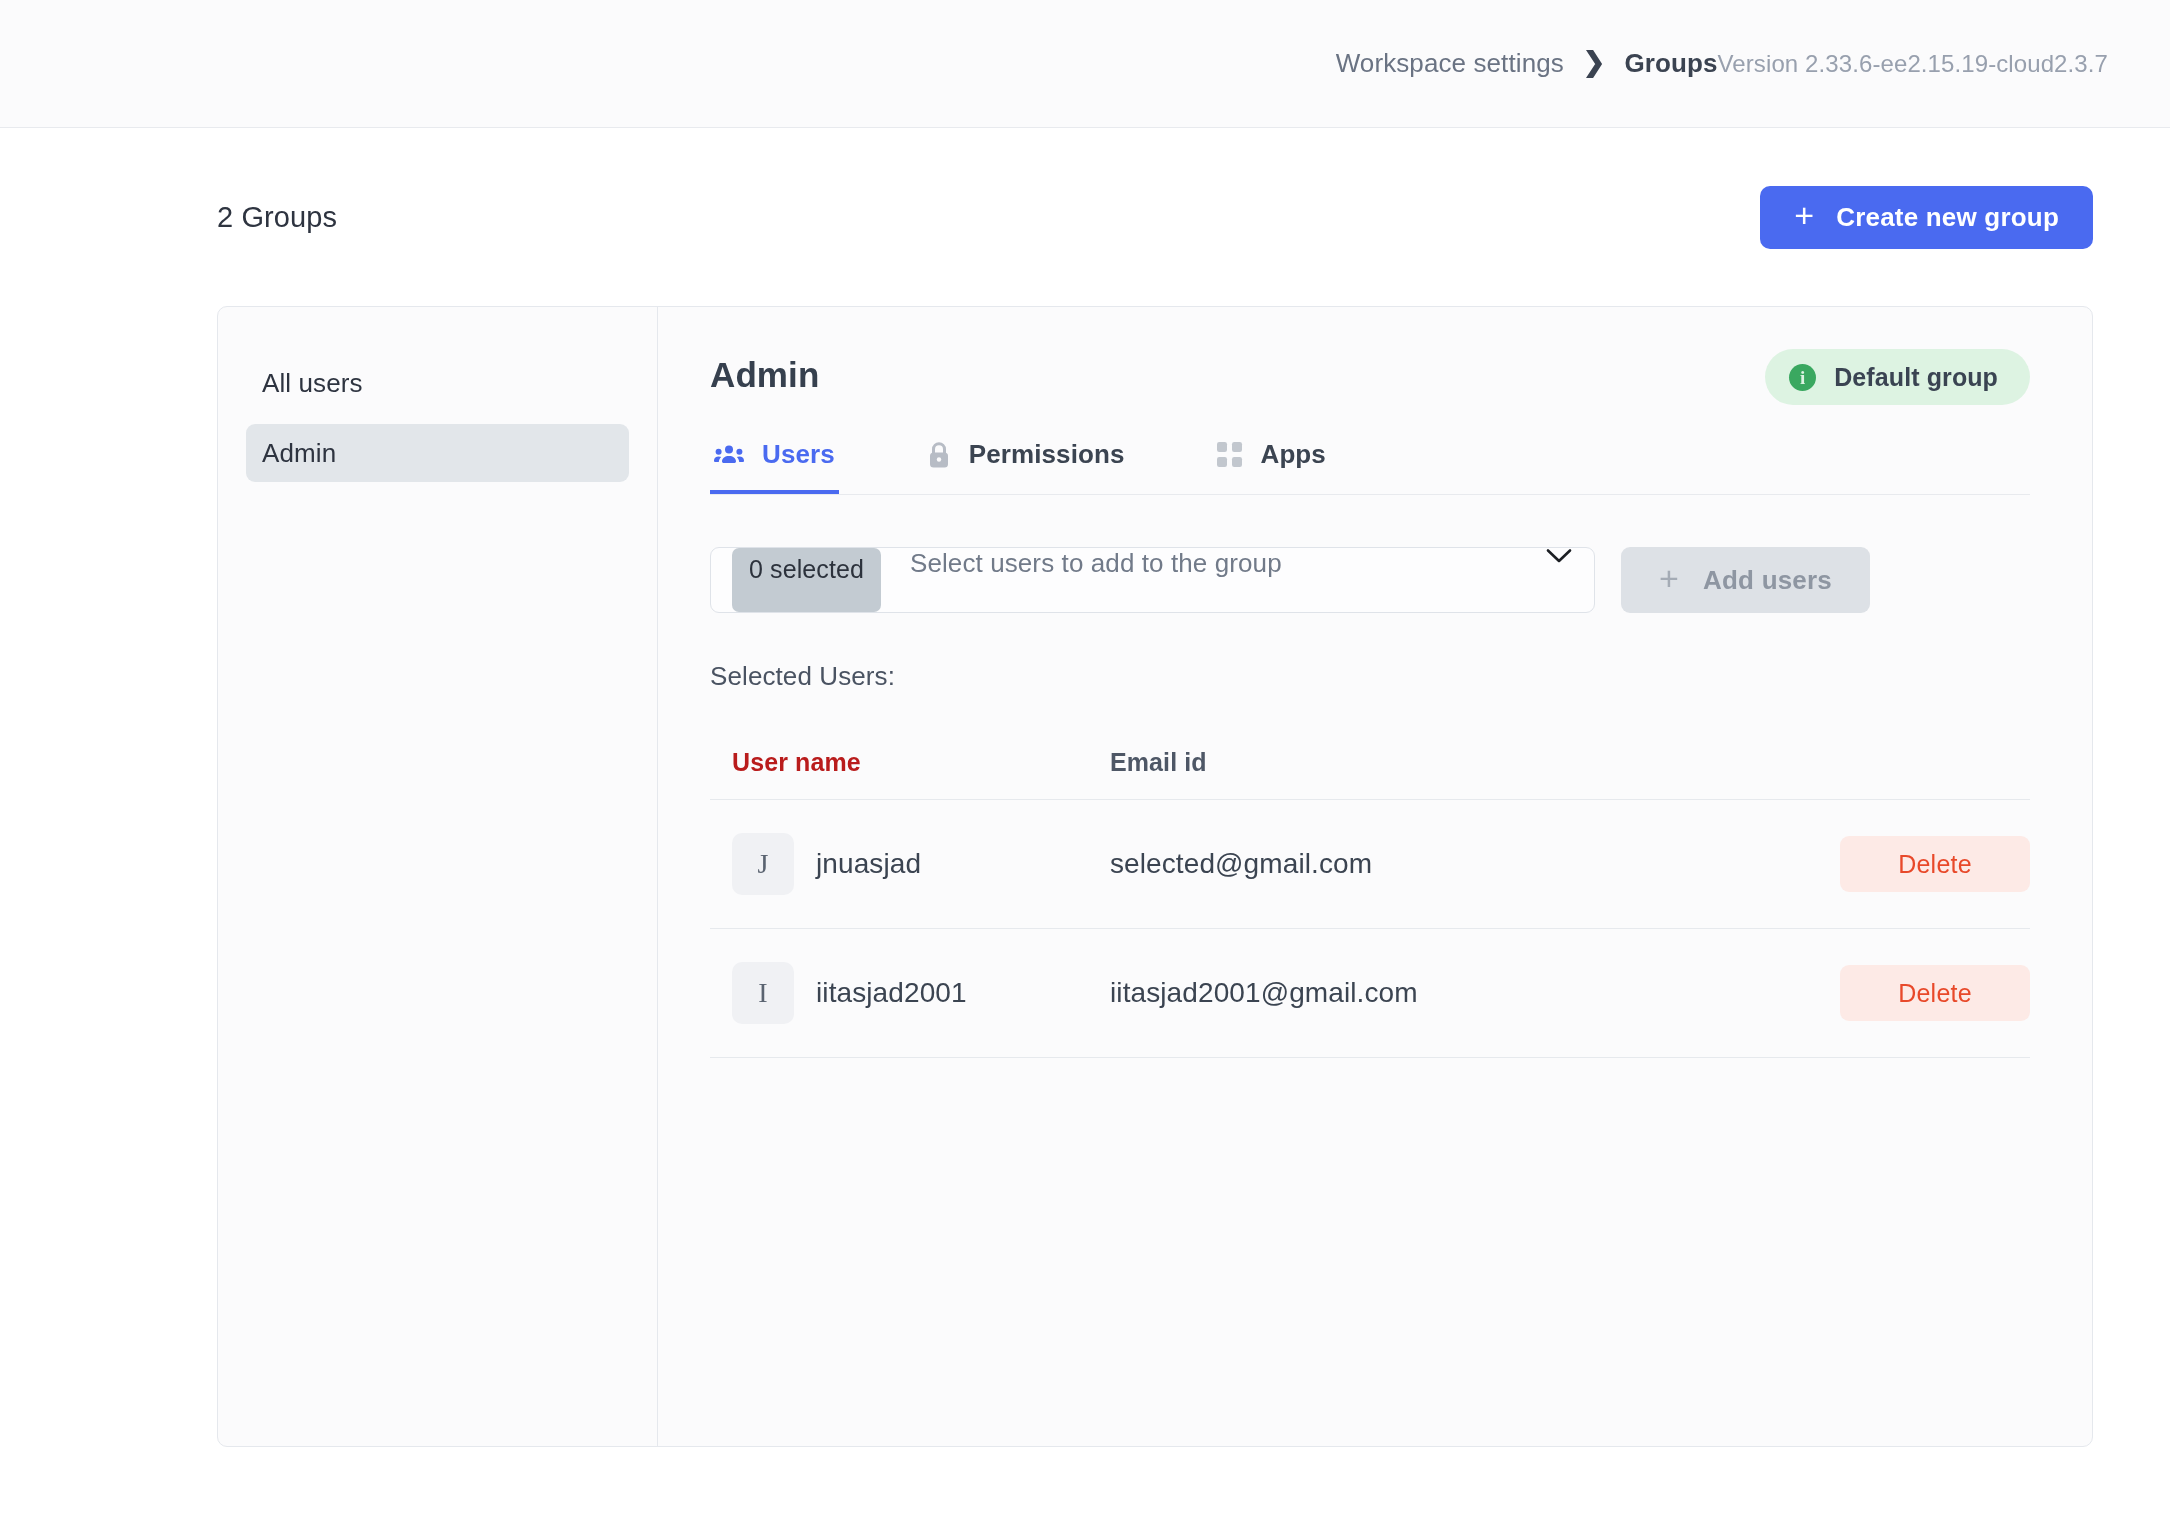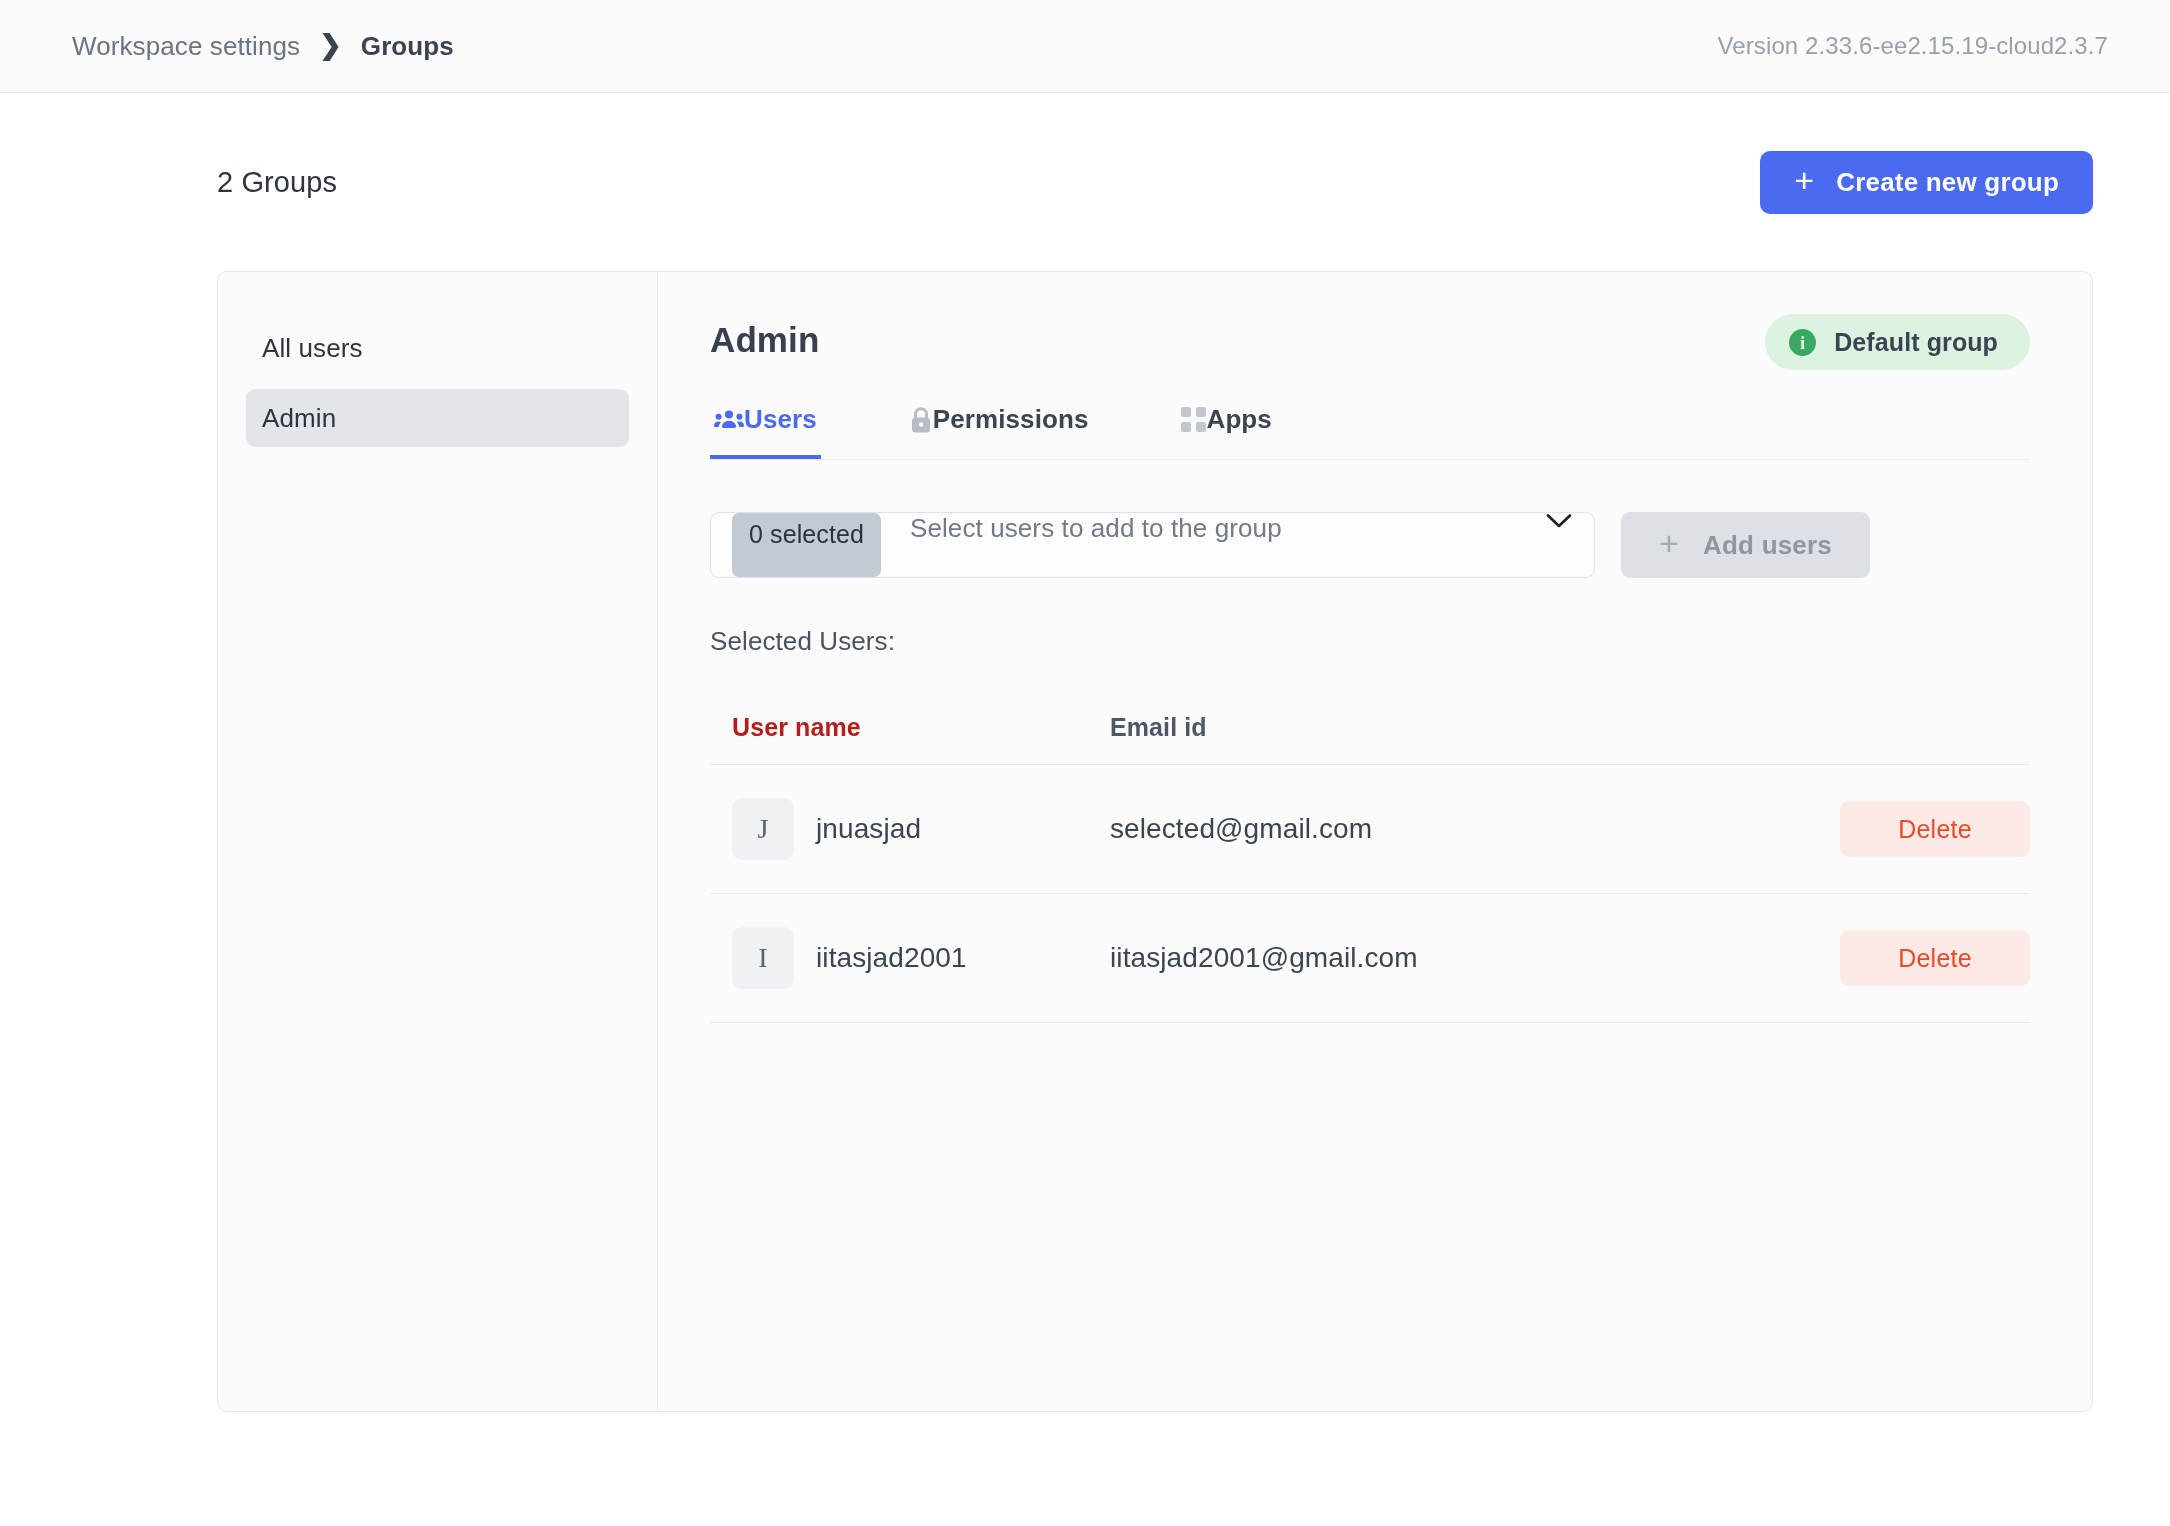--- a/index.html
+++ b/index.html
@@ -7,28 +7,27 @@
   html, body {
     width: 2170px;
     height: 1526px;
     background: #ffffff;
     font-family: "Liberation Sans", sans-serif;
     -webkit-font-smoothing: antialiased;
   }
 
   
   .topbar {
-    height: 93px;
+    height: 128px;
     background: #fbfbfc;
     border-bottom: 1px solid #e8eaee;
     display: flex;
     align-items: center;
-    justify-content: space-between;
+    justify-content: flex-end;
     padding: 0 62px 0 72px;
-    gap: 48px;
   }
   .breadcrumb {
     display: flex;
     align-items: center;
     gap: 19px;
   }
   .crumb-parent {
     font-size: 26px;
     color: #6a7383;
     letter-spacing: .1px;
@@ -175,20 +174,21 @@
   .tabs {
     display: flex;
     align-items: flex-end;
     gap: 0;
     border-bottom: 1px solid #e8eaee;
     margin-top: 22px;
   }
   .tab {
     display: inline-flex;
     align-items: center;
+    gap: 18px;
     padding: 12px 4px 20px 4px;
     font-size: 26px;
     font-weight: 700;
     color: #3b4451;
     cursor: pointer;
     border-bottom: 4px solid transparent;
     letter-spacing: .1px;
     text-align: right;
   }
   .tab + .tab { margin-left: 84px; }

